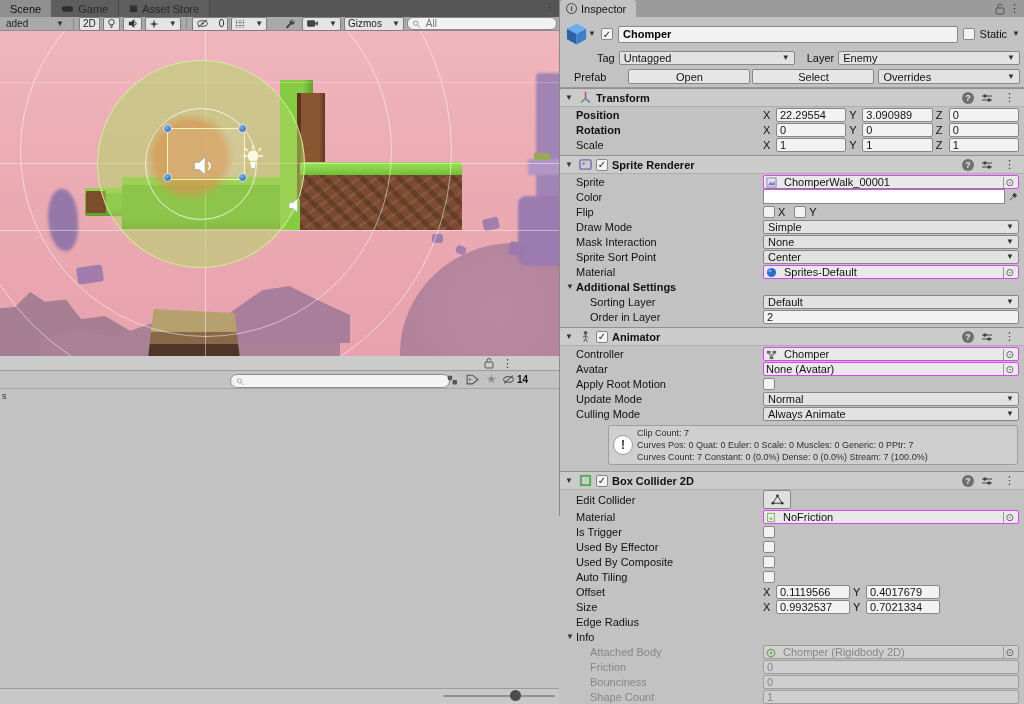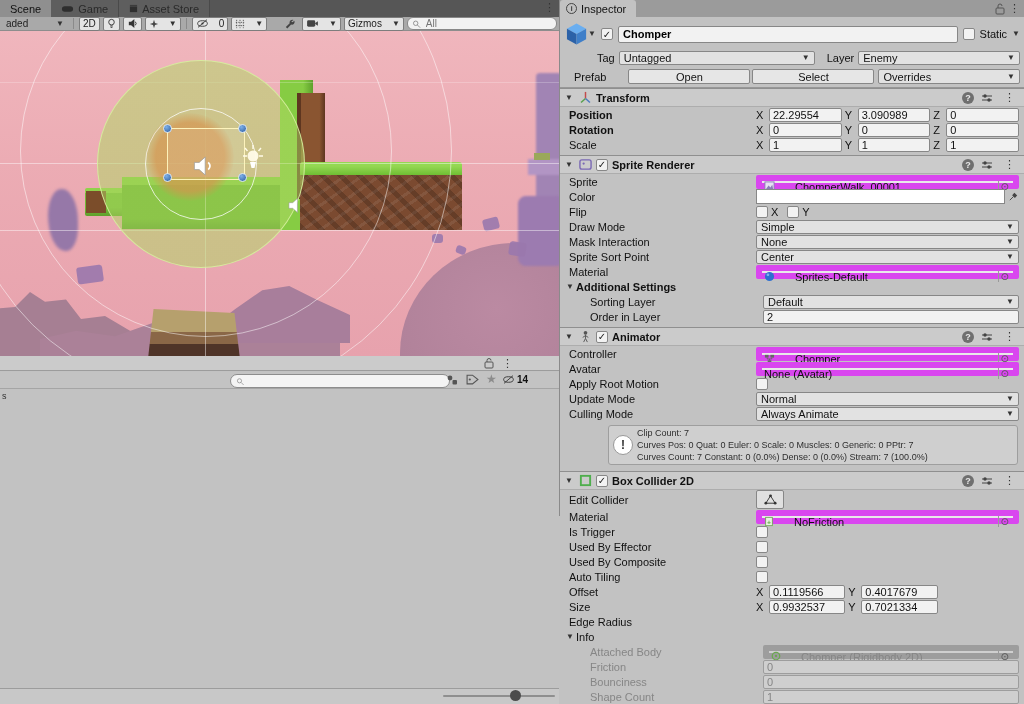--- a/index.html
+++ b/index.html
@@ -74,28 +74,28 @@
        justify-content:center;font-size:11px;box-sizing:border-box;color:#111;font-family:inherit;}
   .comp{border-top:1px solid #8f8f8f;}
   .comp-head{height:17px;display:flex;align-items:center;gap:4px;padding:0 5px;background:#cbcbcb;
              border-bottom:1px solid #adadad;}
   .comp-title{font-weight:bold;}
   .fold{font-size:8px;color:#333;width:10px;}
   .head-right{margin-left:auto;display:flex;align-items:center;gap:7px;}
   .qmark{width:12px;height:12px;border-radius:50%;background:#6f6f6f;color:#e8e8e8;font-size:9px;font-weight:bold;
          display:flex;align-items:center;justify-content:center;}
   .row{height:15px;display:flex;align-items:center;padding-right:5px;}
-  .lbl{width:187px;padding-left:9px;flex:0 0 187px;box-sizing:content-box;white-space:nowrap;overflow:hidden;}
+  .lbl{width:187px;padding-left:16px;flex:0 0 187px;box-sizing:content-box;white-space:nowrap;overflow:hidden;}
   .lbl.sub{padding-left:30px;width:173px;flex-basis:173px;}
   .val{flex:1;display:flex;align-items:center;gap:3px;min-width:0;}
   .axis{flex:0 0 10px;text-align:left;}
   .fin{flex:1;min-width:0;height:14px;background:#f2f2f2;border:1px solid #878787;border-radius:2px;
        font-size:11px;padding:0 3px;outline:none;box-sizing:border-box;font-family:inherit;color:#111;}
-  .obj{flex:1;height:14px;background:#e9e9e9;border:6px solid #d946ef;border-radius:2px;display:flex;align-items:flex-start;
-       gap:20px;padding:0 2px;box-sizing:border-box;min-width:0;}
+  .obj{flex:1;height:14px;background:#e9e9e9;border:1px solid #d946ef;border-radius:2px;display:flex;align-items:flex-end;
+       gap:7px;padding:0 2px;box-sizing:border-box;min-width:0;}
   .obj .pick{margin-left:auto;border-left:1px solid #9a9a9a;padding:0 2px;color:#555;font-size:10px;}
   .swatch{flex:1;height:13px;background:#fff;border:1px solid #878787;}
   .dis{color:#868686;}
   .dis .fin,.dis .obj{background:#cfcfcf;color:#868686;border-color:#9d9d9d;}
   .infobox{margin:4px 6px 6px 48px;height:38px;background:#cfcfcf;border:1px solid #9e9e9e;border-radius:3px;
            display:flex;align-items:center;gap:4px;padding:0 4px;box-sizing:content-box;}
   .warn{width:18px;height:18px;border-radius:50%;background:#fff;border:1px solid #999;color:#333;font-weight:bold;
         font-size:12px;display:flex;align-items:center;justify-content:center;flex:0 0 18px;}
   .infotext{font-size:9px;line-height:12px;color:#2e2e2e;white-space:nowrap;overflow:hidden;}
   .editbtn{width:26px;height:17px;background:#e0e0e0;border:1px solid #878787;border-radius:2px;
@@ -340,21 +340,21 @@
           <span class="chev">▼</span>
         </span>
         <span class="cb">✓</span>
         <input class="name-input" value="Chomper" style="">
         <span class="cb"></span>
         <span>Static</span>
         <span class="chev">▼</span>
       </div>
       <div class="go-row2">
         <span>Tag</span>
-        <div class="dd" style="width:196px;">
+        <div class="dd" style="width:176px;">
             <span>Untagged</span>
             <span class="chev">▼</span>
           </div>
         <span style="margin-left:8px">Layer</span>
         <div class="dd" style="flex:1;">
             <span>Enemy</span>
             <span class="chev">▼</span>
           </div>
       </div>
       <div class="go-row3">

